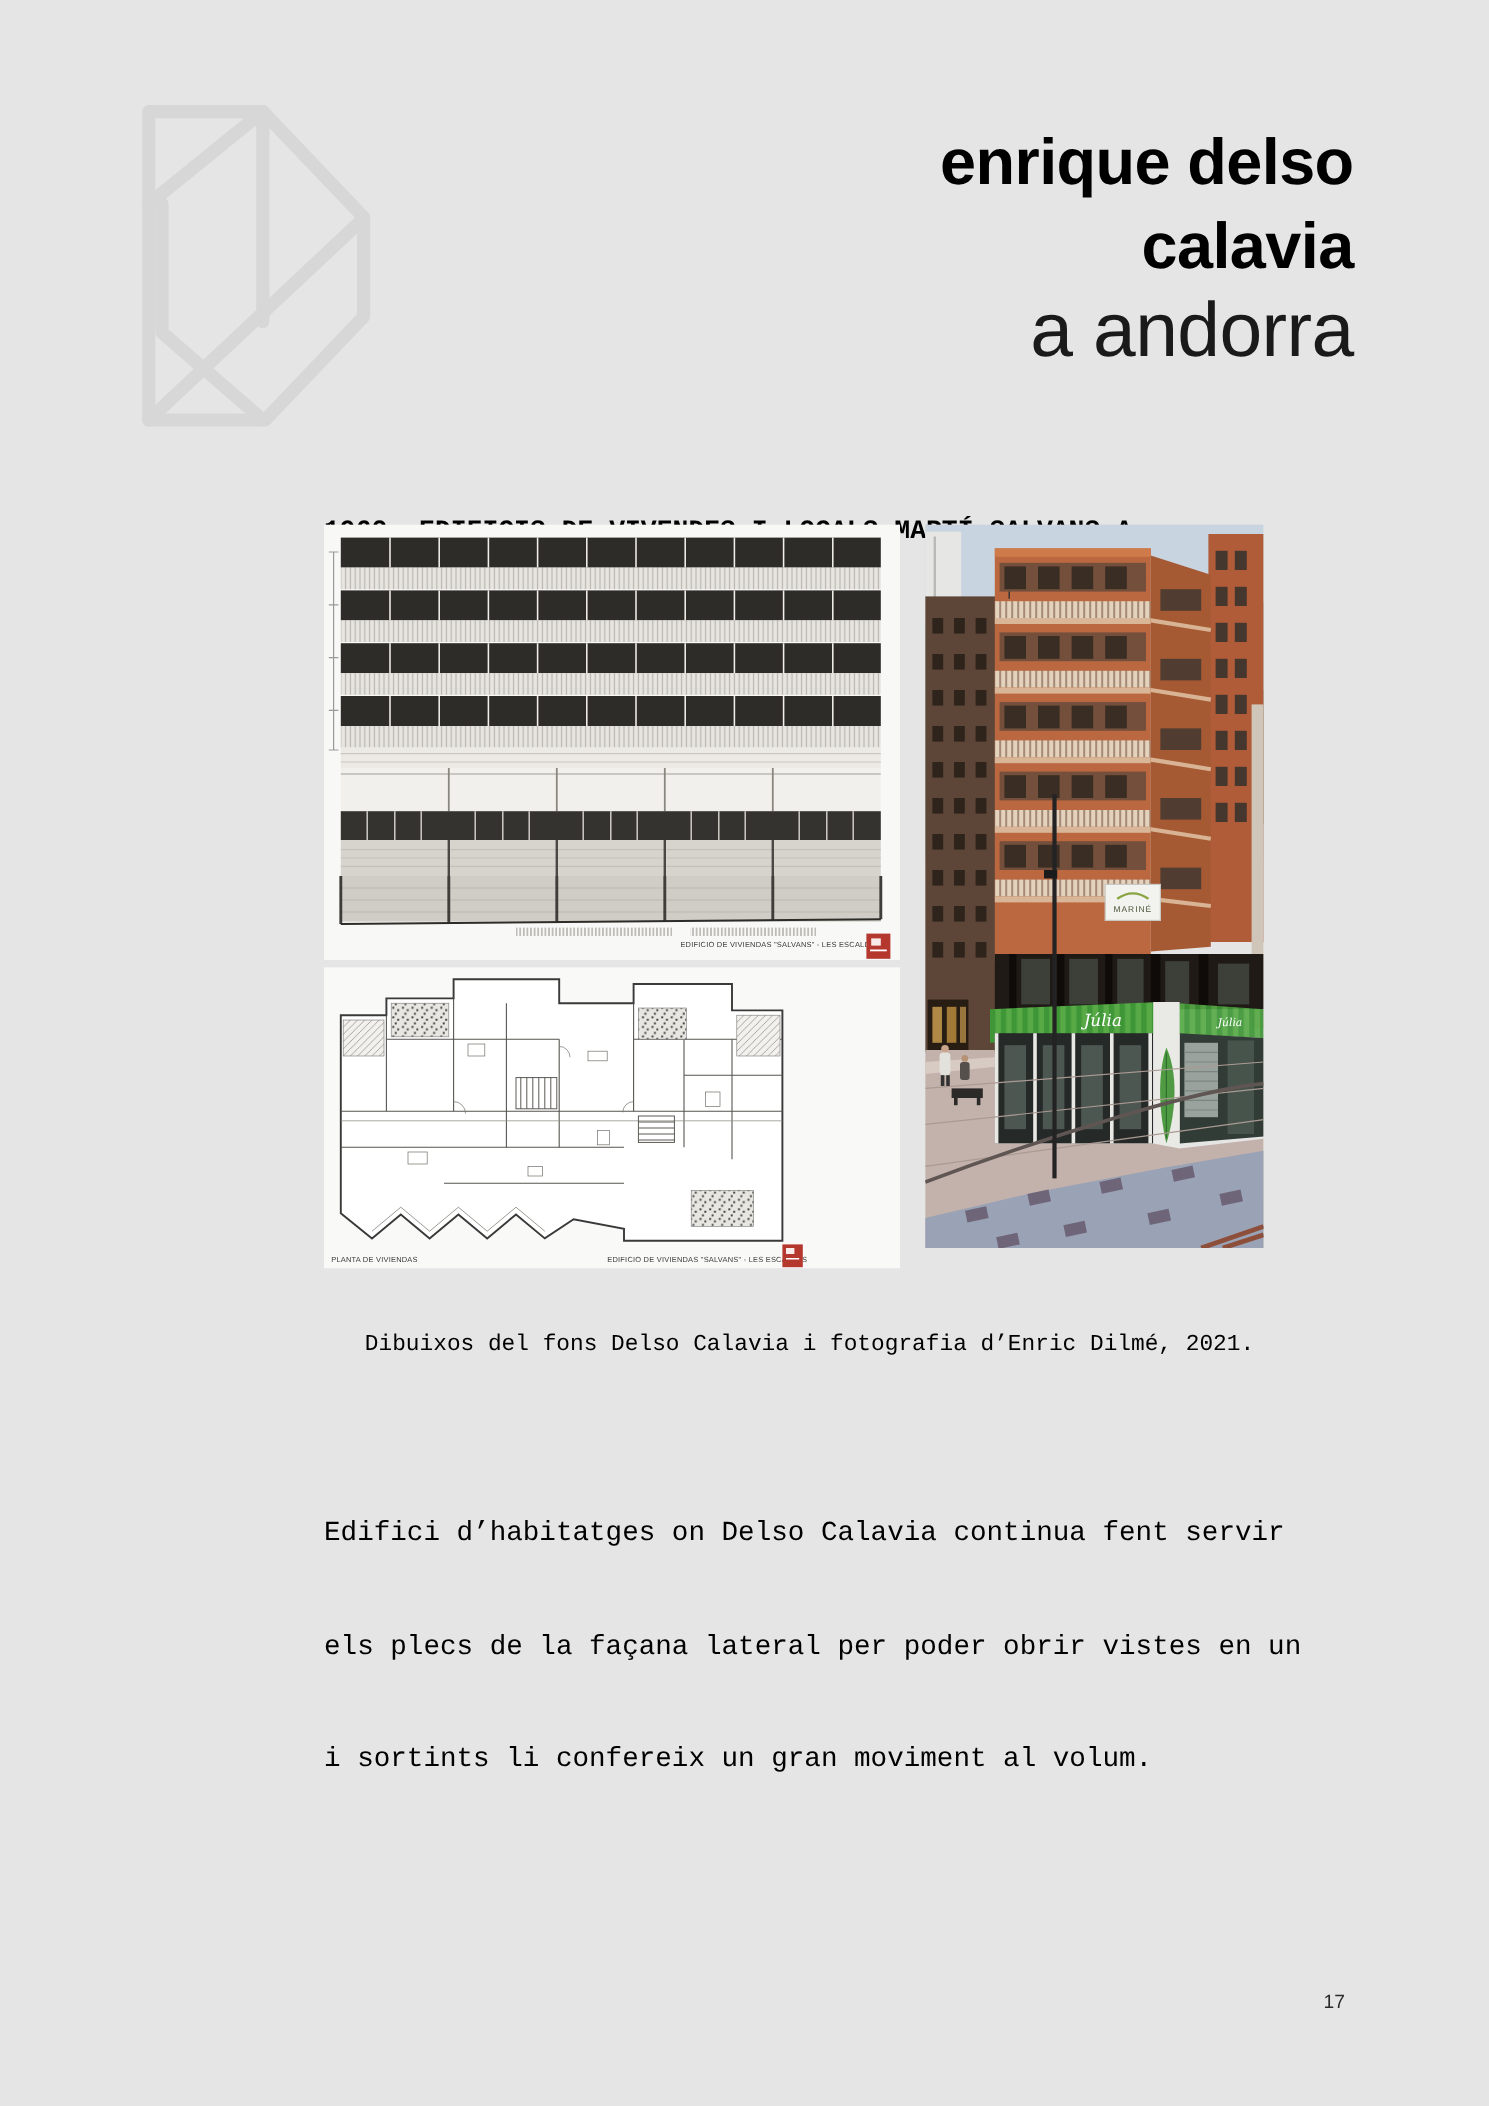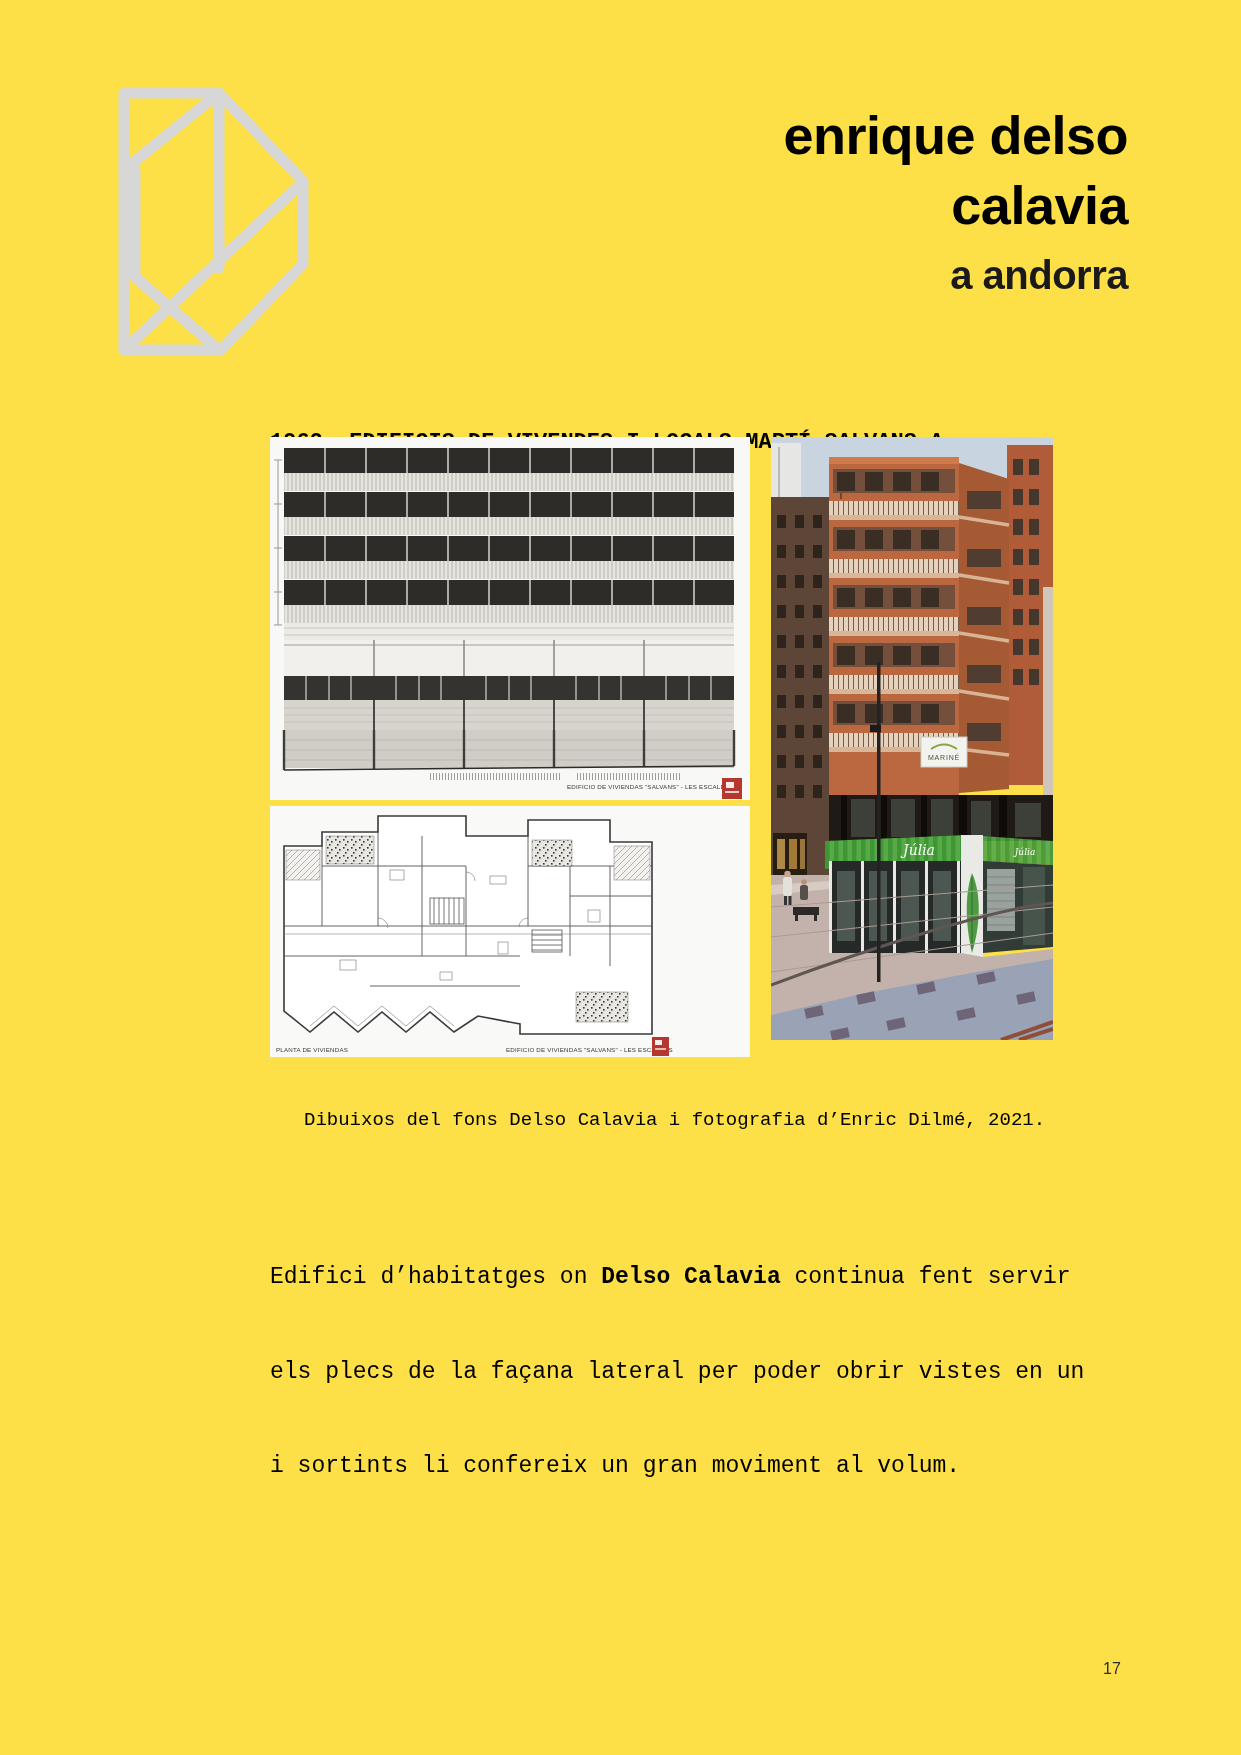--- a/index.html
+++ b/index.html
@@ -1,34 +1,34 @@
 <!DOCTYPE html>
 <html><head>
 <meta charset="utf-8">
 <style>
   html,body{margin:0;padding:0;background:#ffffff;}
-  .page{position:relative;width:1241px;height:1755px;background:#fde047;overflow:hidden;
+  .page{position:relative;width:1241px;height:1755px;background:#e5e5e5;overflow:hidden;
         font-family:"Liberation Sans",sans-serif;color:#111;}
   .abs{position:absolute;}
 
   
   .logo{left:95px;top:80px;}
 
   
   .title-block{top:100px;right:113px;text-align:right;line-height:70px;
                font-family:"Liberation Sans",sans-serif;letter-spacing:-0.5px;}
   .title-bold{font-size:54px;font-weight:bold;color:#000;}
-  .title-light{font-size:40px;font-weight:bold;color:#1a1a1a;}
+  .title-light{font-size:64px;font-weight:normal;color:#1a1a1a;}
 
   
   .mono{font-family:"Liberation Mono","DejaVu Sans Mono",monospace;color:#000;}
   .heading{left:270px;top:355px;font-size:22px;font-weight:bold;line-height:35px;white-space:pre;}
   .caption{left:270px;top:1108px;font-size:19px;line-height:24px;white-space:pre;margin-left:34px;}
   .bodytext{left:270px;top:1199px;font-size:23px;line-height:31.5px;white-space:pre;}
-  .bodytext b{font-weight:bold;text-align:center;}
+  .bodytext b{font-weight:normal;text-align:center;}
 
   .pagenum{left:1103px;top:1660px;font-size:16px;color:#2b2b2b;}
 
   svg text{font-family:"Liberation Sans",sans-serif;}
   .figlabel{fill:#3a3a3a;font-size:6.2px;letter-spacing:0.2px;}
   .julia{font-family:"DejaVu Serif",serif;font-style:italic;fill:#ffffff;}
 </style>
 </head>
 <body>
 

